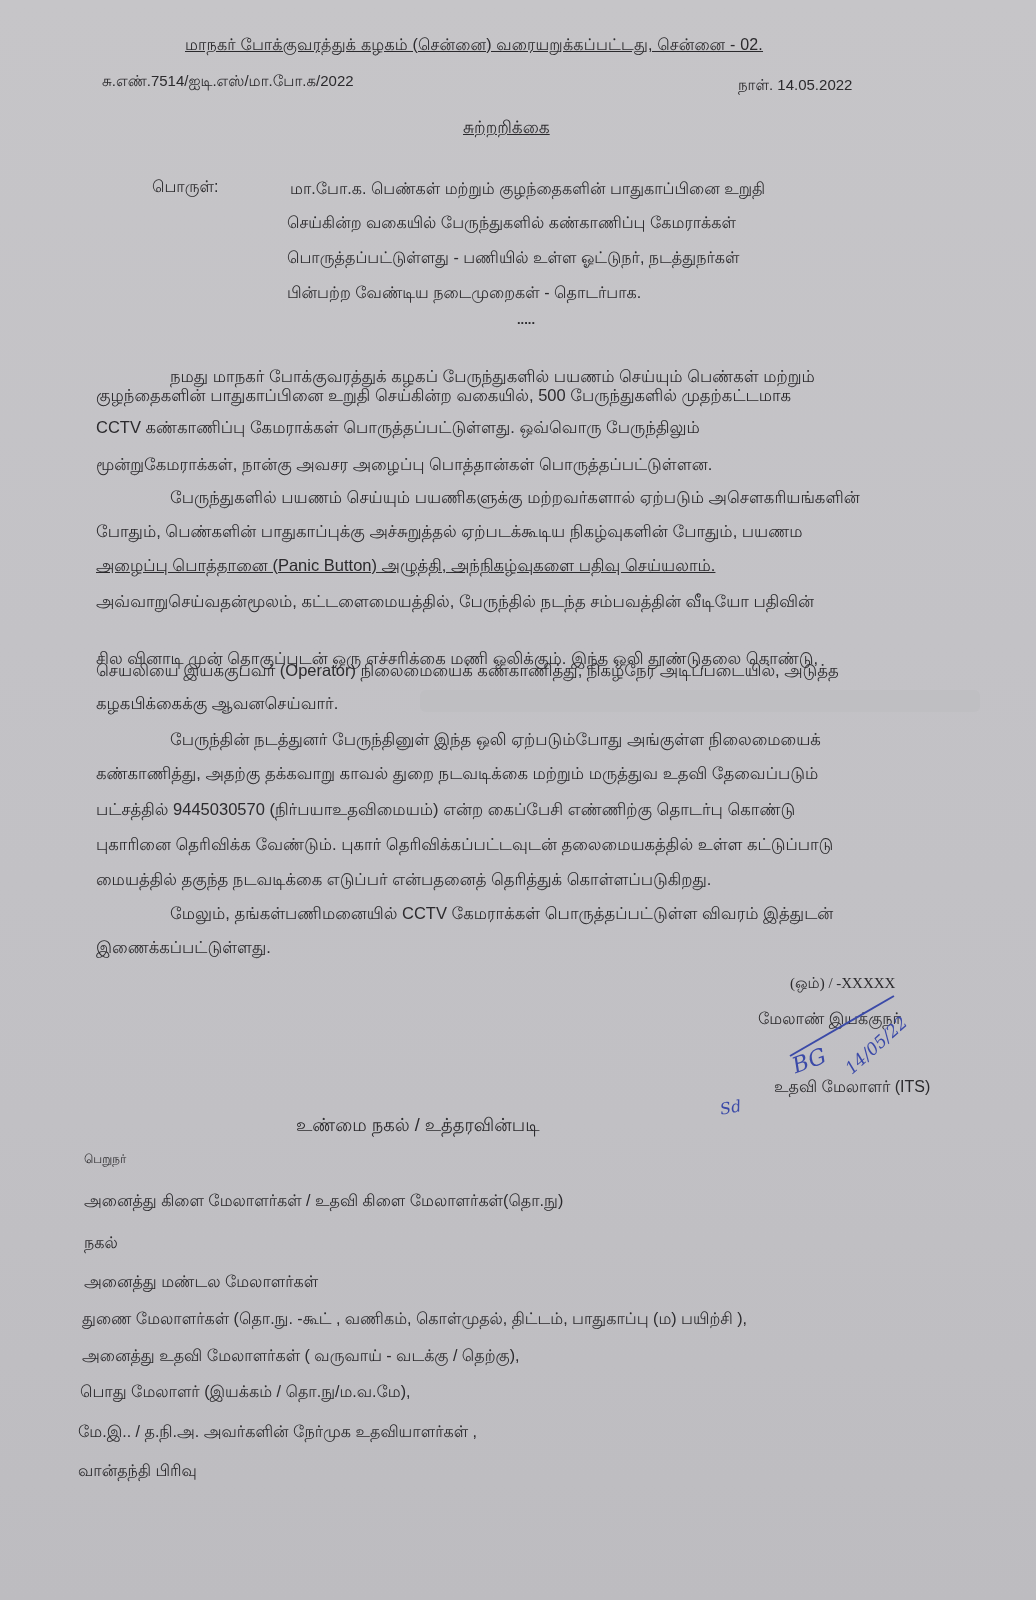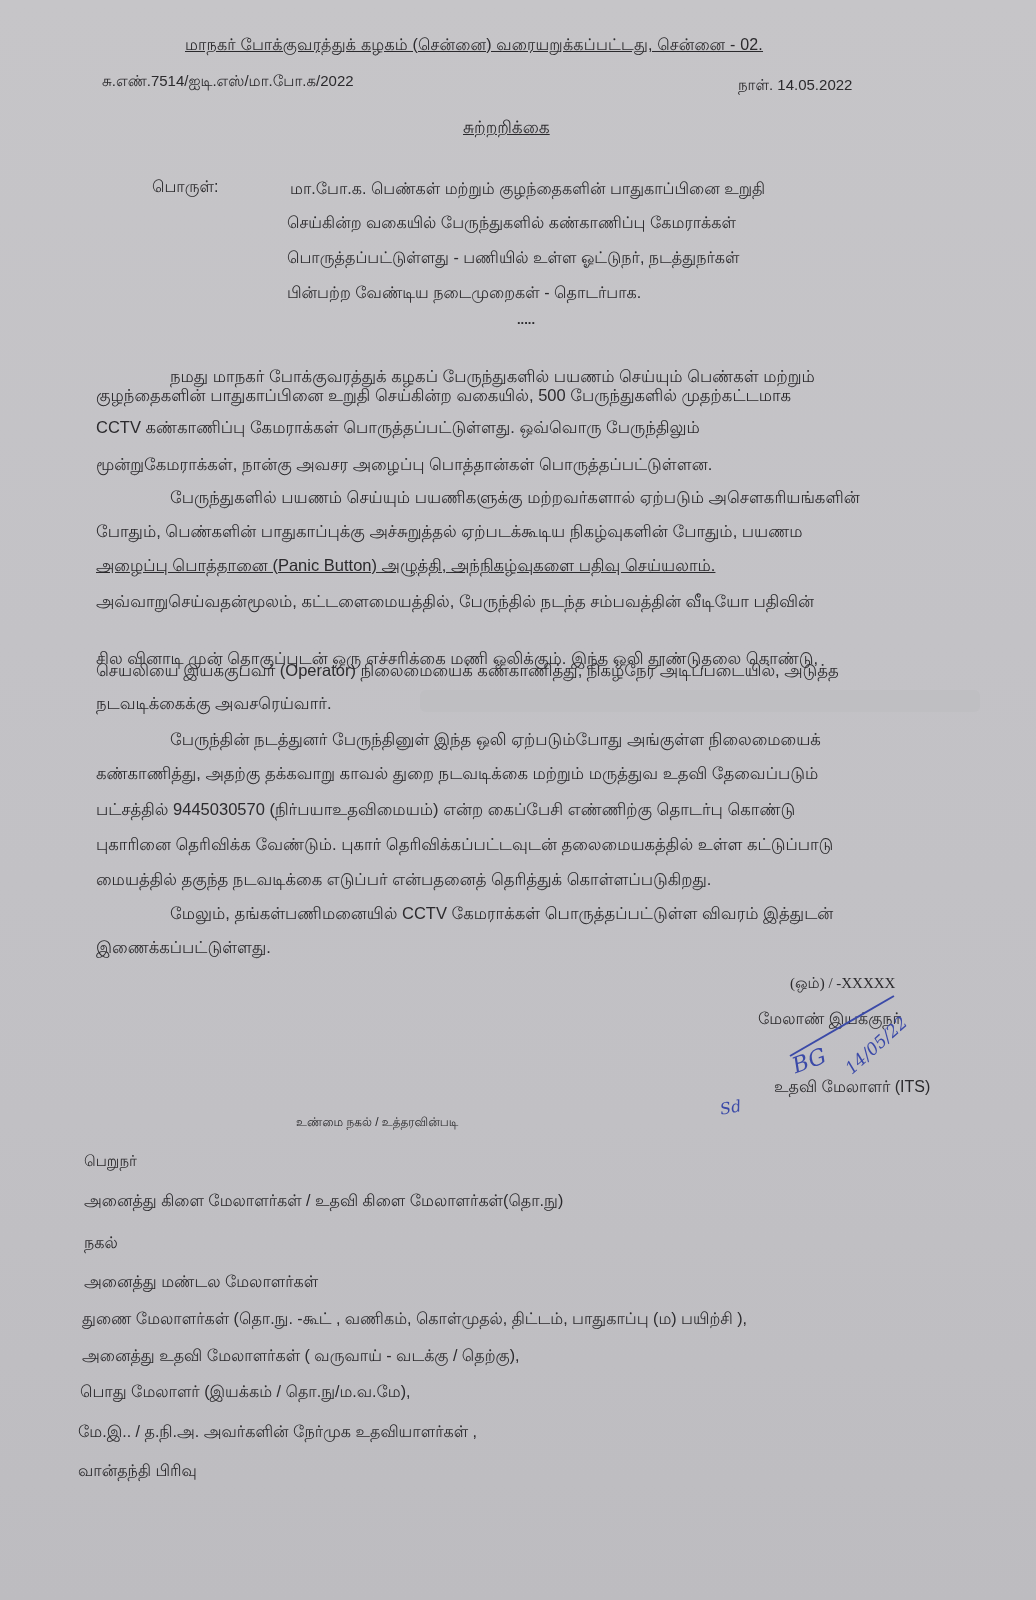--- a/index.html
+++ b/index.html
@@ -41,42 +41,42 @@
   <div class="body-line" style="top:418px;">CCTV கண்காணிப்பு கேமராக்கள் பொருத்தப்பட்டுள்ளது. ஒவ்வொரு பேருந்திலும்</div>
   <div class="body-line" style="top:455px;">மூன்றுகேமராக்கள், நான்கு அவசர அழைப்பு பொத்தான்கள் பொருத்தப்பட்டுள்ளன.</div>
 
   <div class="body-line indent" style="top:488px;">பேருந்துகளில் பயணம் செய்யும் பயணிகளுக்கு மற்றவர்களால் ஏற்படும் அசௌகரியங்களின்</div>
   <div class="body-line" style="top:522px;">போதும், பெண்களின் பாதுகாப்புக்கு அச்சுறுத்தல் ஏற்படக்கூடிய நிகழ்வுகளின் போதும், பயணம</div>
   <div class="body-line" style="top:556px;text-decoration:underline;">அழைப்பு பொத்தானை (Panic Button) அழுத்தி, அந்நிகழ்வுகளை பதிவு செய்யலாம்.</div>
   <div class="body-line" style="top:592px;">அவ்வாறுசெய்வதன்மூலம், கட்டளைமையத்தில், பேருந்தில் நடந்த சம்பவத்தின் வீடியோ பதிவின்</div>
   <div class="body-line" style="top:627px;margin-top:22px;">சில வினாடி முன் தொகுப்புடன் ஒரு எச்சரிக்கை மணி ஒலிக்கும். இந்த ஒலி தூண்டுதலை கொண்டு,</div>
   <div class="body-line" style="top:661px;">செயலியை இயக்குபவர் (Operator) நிலைமையைக் கண்காணித்து, நிகழ்நேர அடிப்படையில், அடுத்த</div>
   <div class="whiteout" style="left:420px; top:690px; width:560px; height:22px;"></div>
-  <div class="body-line" style="top:694px;">நடவடிக்கைக்கு அவசரெய்வார்.</div>
+  <div class="body-line" style="top:694px;">கழகபிக்கைக்கு ஆவனசெய்வார்.</div>
 
   <div class="body-line indent" style="top:730px;">பேருந்தின் நடத்துனர் பேருந்தினுள் இந்த ஒலி ஏற்படும்போது அங்குள்ள நிலைமையைக்</div>
   <div class="body-line" style="top:764px;">கண்காணித்து, அதற்கு தக்கவாறு காவல் துறை நடவடிக்கை மற்றும் மருத்துவ உதவி தேவைப்படும்</div>
   <div class="body-line" style="top:800px;">பட்சத்தில் 9445030570 (நிர்பயாஉதவிமையம்) என்ற கைப்பேசி எண்ணிற்கு தொடர்பு கொண்டு</div>
   <div class="body-line" style="top:835px;">புகாரினை தெரிவிக்க வேண்டும். புகார் தெரிவிக்கப்பட்டவுடன் தலைமையகத்தில் உள்ள கட்டுப்பாடு</div>
   <div class="body-line" style="top:870px;">மையத்தில் தகுந்த நடவடிக்கை எடுப்பர் என்பதனைத் தெரித்துக் கொள்ளப்படுகிறது.</div>
 
   <div class="body-line indent" style="top:904px;">மேலும், தங்கள்பணிமனையில் CCTV கேமராக்கள் பொருத்தப்பட்டுள்ள விவரம் இத்துடன்</div>
   <div class="body-line" style="top:938px;">இணைக்கப்பட்டுள்ளது.</div>
 
   <div class="abs" style="left:790px; top:975px; font-size:15px; font-family:'Liberation Serif', serif;">(ஒம்) / -XXXXX</div>
   <div class="abs" style="left:758px; top:1010px; font-size:16px;">மேலாண் இயக்குநர்</div>
   <div class="abs sig" style="left:792px; top:1048px; font-size:22px; transform:rotate(-20deg);">BG</div>
   <div class="abs sig" style="left:838px; top:1035px; font-size:17px; transform:rotate(-42deg);">14/05/22</div>
   <div class="abs" style="left:790px; top:1055px; width:120px; height:2px; background:#3b4aa8; transform:rotate(-30deg); transform-origin:left center;"></div>
   <div class="abs" style="left:774px; top:1078px; font-size:16px;">உதவி மேலாளர் (ITS)</div>
   <div class="abs sig" style="left:720px; top:1098px; font-size:16px; transform:rotate(-10deg);">Sd</div>
 
-  <div class="abs" style="left:296px; top:1115px; font-size:12px;">உண்மை நகல் / உத்தரவின்படி</div>
+  <div class="abs" style="left:296px; top:1115px; font-size:18px;">உண்மை நகல் / உத்தரவின்படி</div>
 
-  <div class="abs" style="left:84px; top:1152px; font-size:15px;">பெறுநர்</div>
+  <div class="abs" style="left:84px; top:1152px; font-size:12px;">பெறுநர்</div>
   <div class="abs" style="left:84px; top:1192px; font-size:16px;">அனைத்து கிளை மேலாளர்கள் / உதவி கிளை மேலாளர்கள்(தொ.நு)</div>
 
   <div class="abs" style="left:84px; top:1234px; font-size:16px;">நகல்</div>
   <div class="abs" style="left:84px; top:1273px; font-size:16px;">அனைத்து மண்டல மேலாளர்கள்</div>
   <div class="abs" style="left:82px; top:1310px; font-size:16px;">துணை மேலாளர்கள் (தொ.நு. -கூட் , வணிகம், கொள்முதல், திட்டம், பாதுகாப்பு (ம) பயிற்சி ),</div>
   <div class="abs" style="left:82px; top:1347px; font-size:16px;">அனைத்து உதவி மேலாளர்கள் ( வருவாய் - வடக்கு / தெற்கு),</div>
   <div class="abs" style="left:80px; top:1383px; font-size:16px;">பொது மேலாளர் (இயக்கம் / தொ.நு/ம.வ.மே),</div>
   <div class="abs" style="left:78px; top:1423px; font-size:16px;">மே.இ.. / த.நி.அ. அவர்களின் நேர்முக உதவியாளர்கள் ,</div>
   <div class="abs" style="left:78px; top:1462px; font-size:16px;">வான்தந்தி பிரிவு</div>
 

